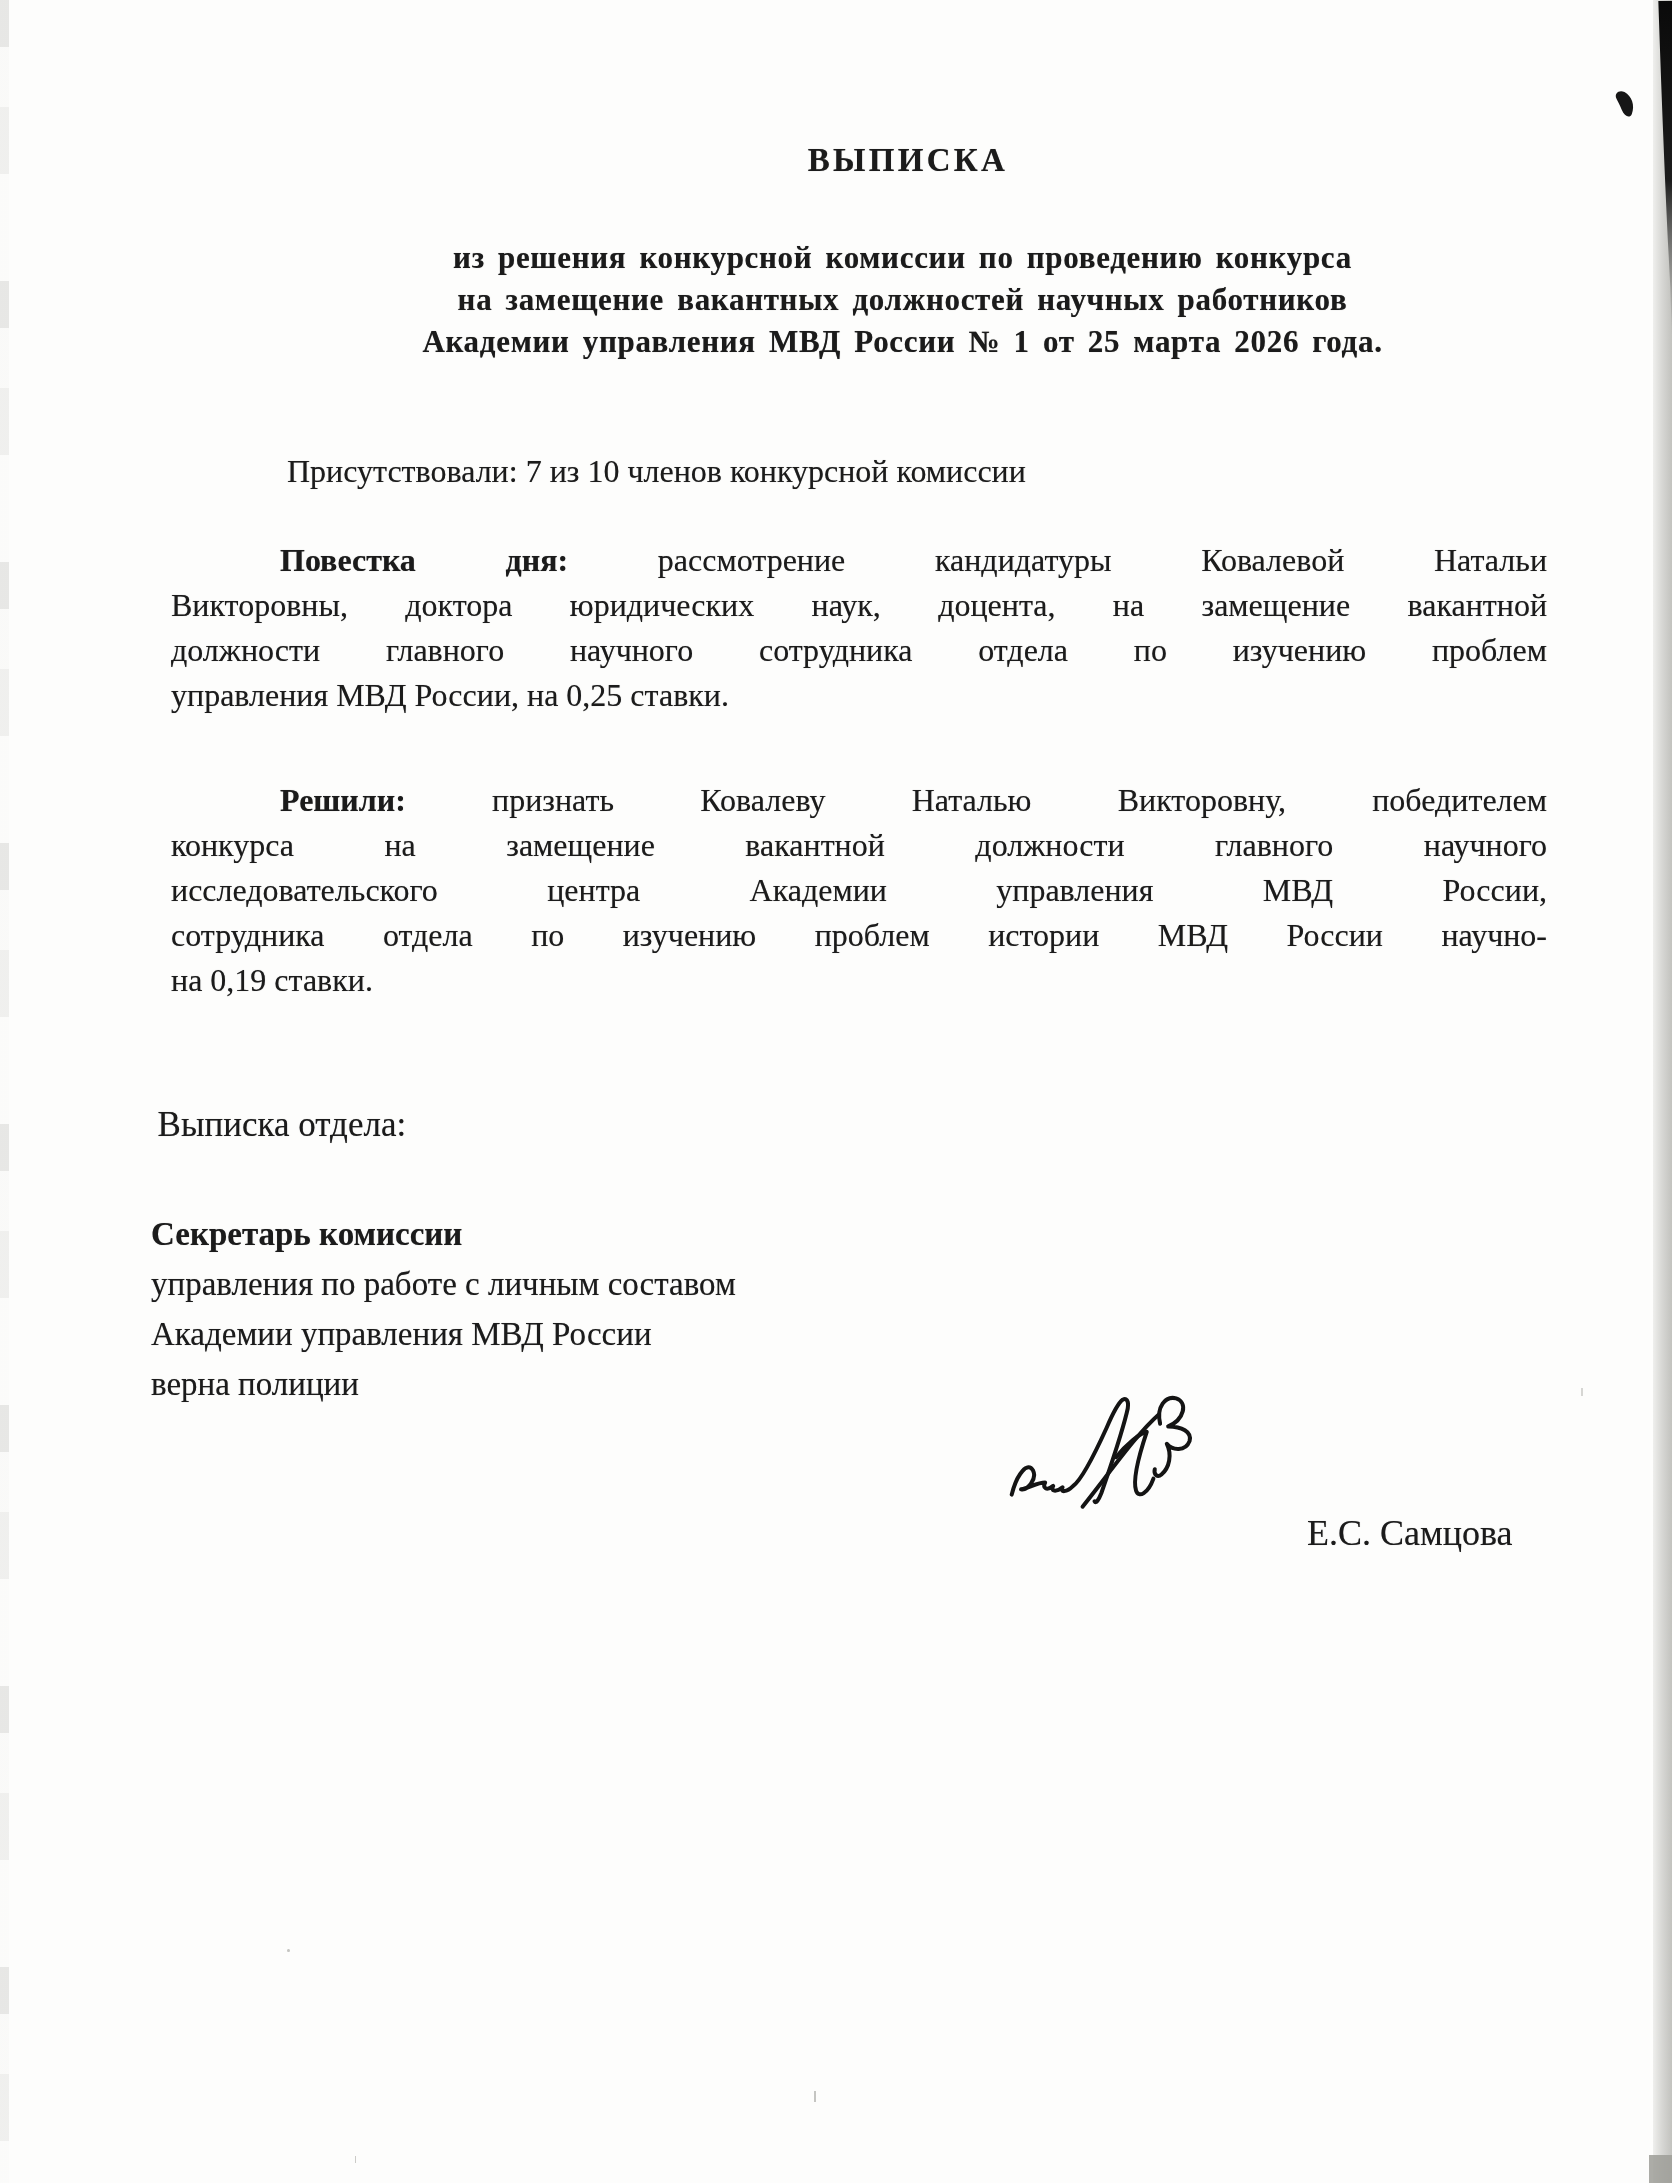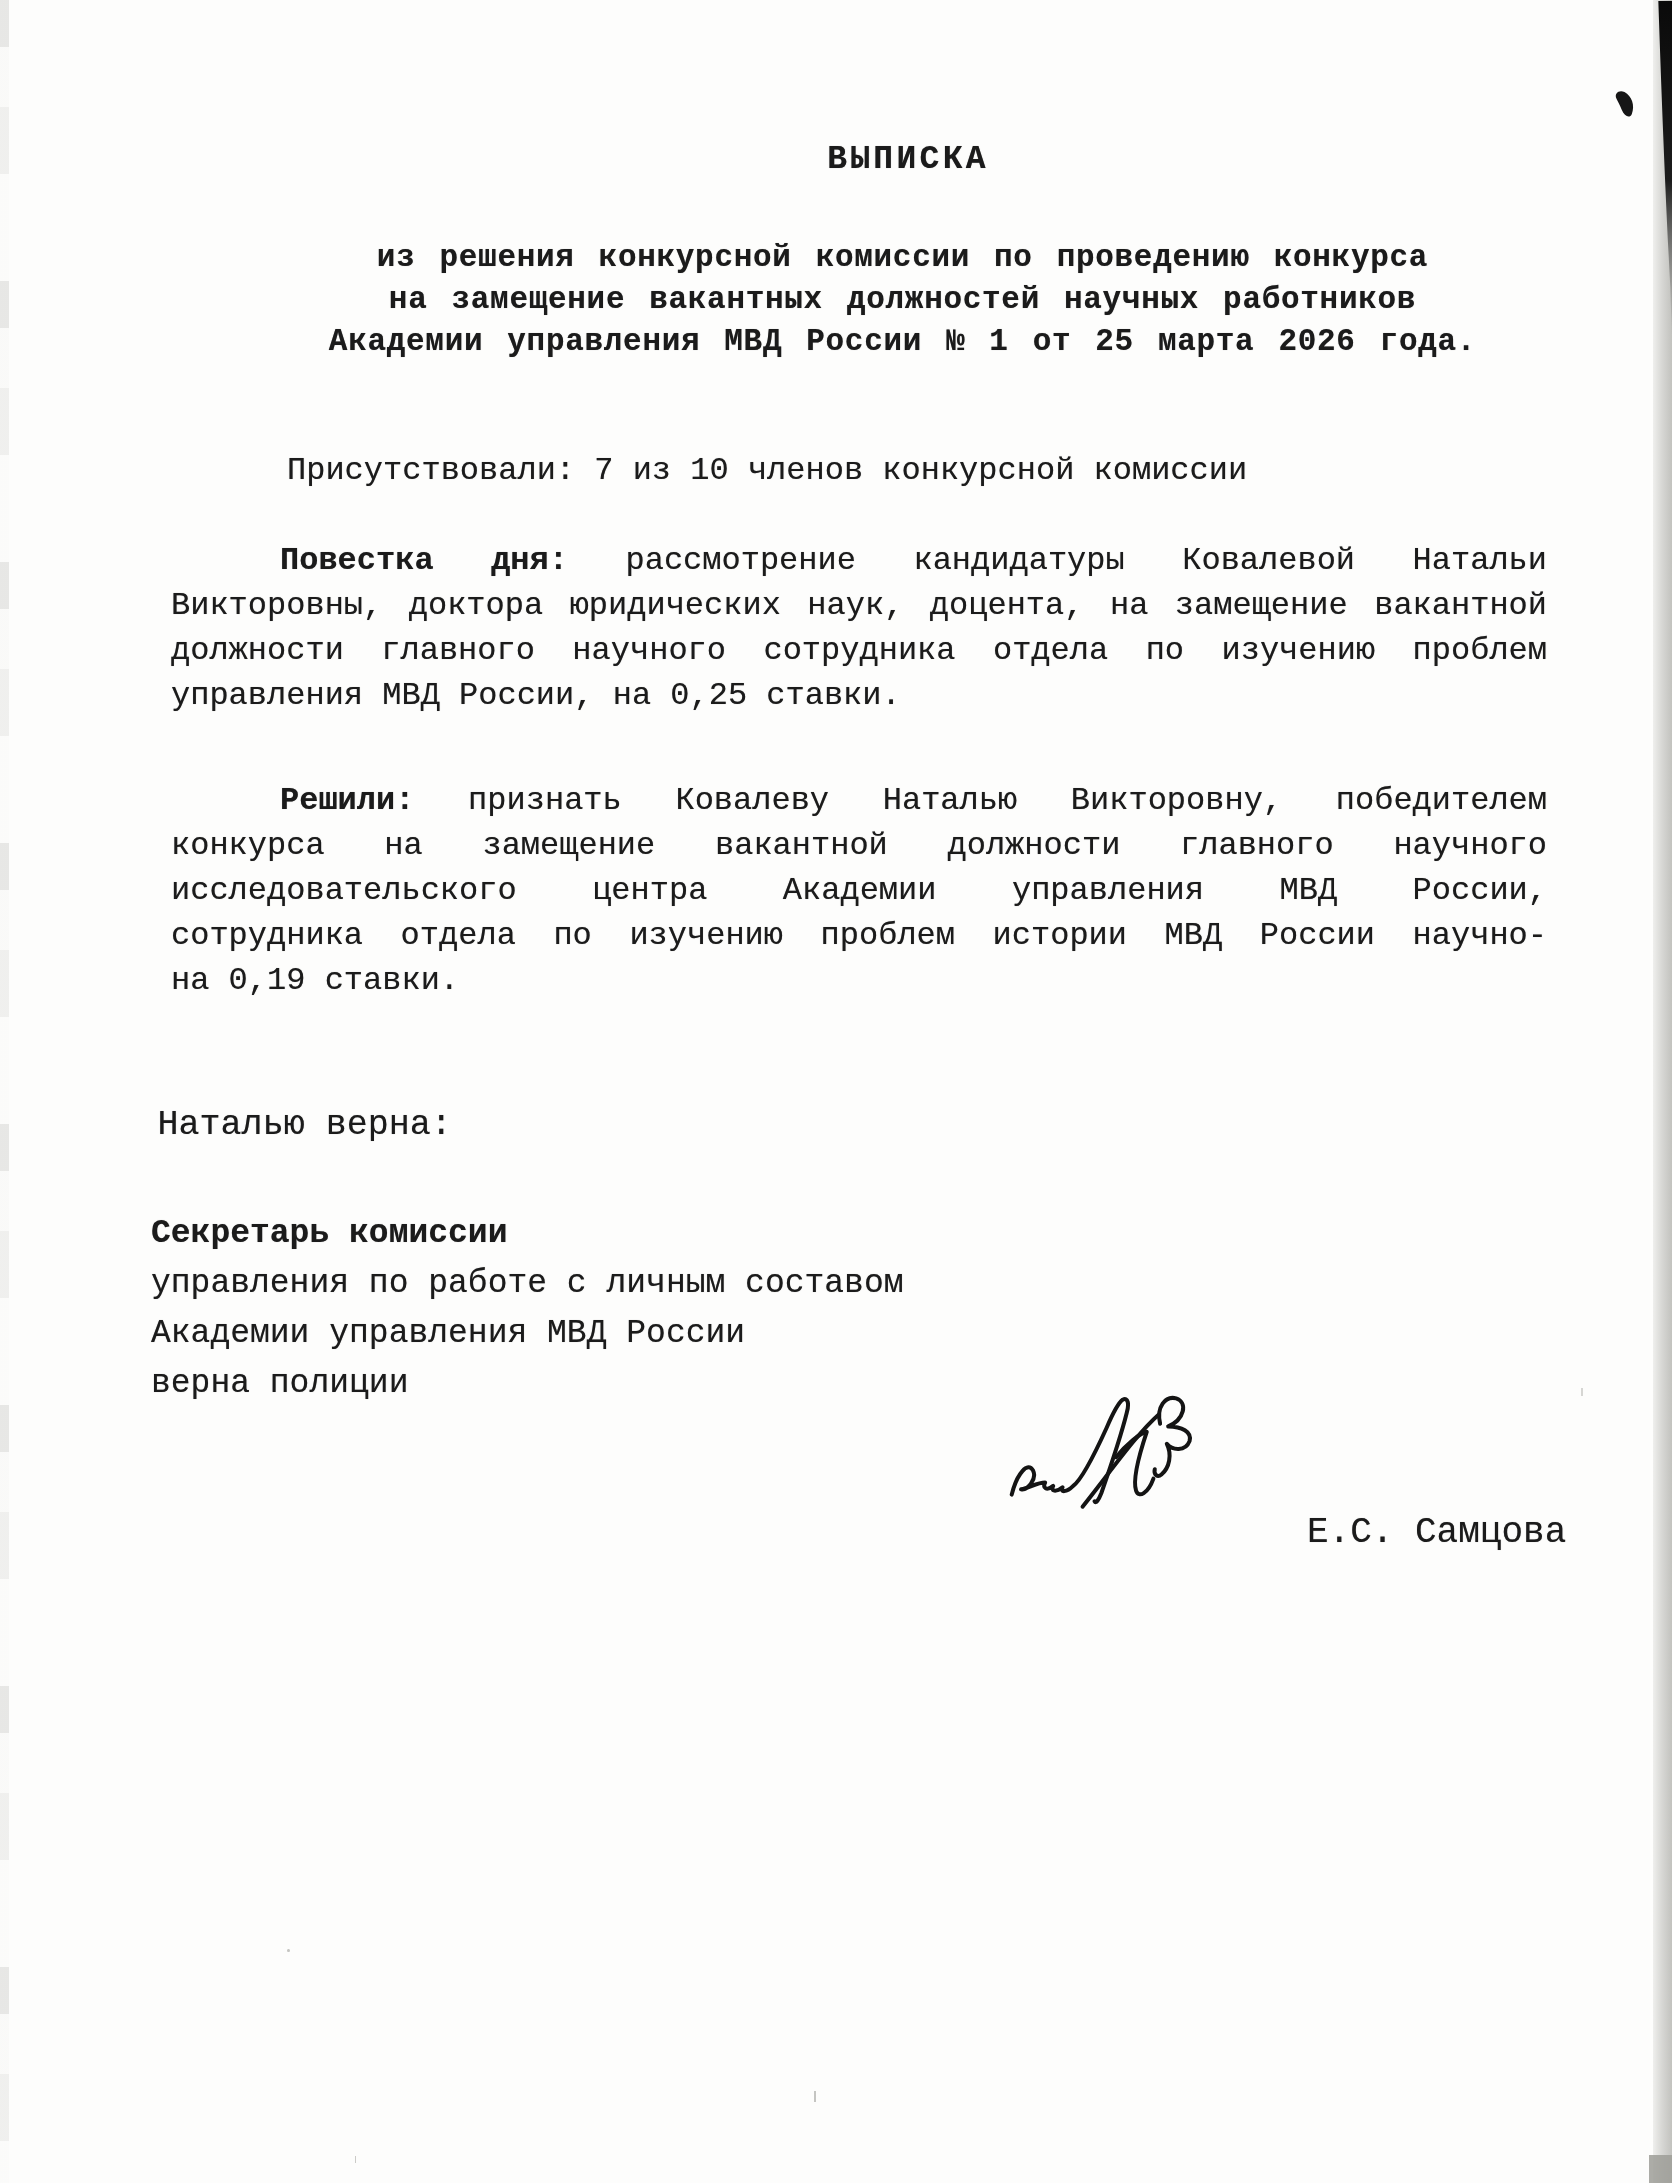--- a/index.html
+++ b/index.html
@@ -3,21 +3,21 @@
 <meta charset="utf-8">
 <style>
   html, body { margin: 0; padding: 0; background: #e9e9e7; }
   .page {
     position: relative;
     width: 1673px;
     height: 2183px;
     margin: 0 auto;
     background: #fdfdfc;
     overflow: hidden;
-    font-family: Liberation Mono, monospace;
+    font-family: Liberation Serif, serif;
     color: #1b1b1b;
   }
   .content {
     position: relative;
     padding: 142px 126px 0 171px;
     text-shadow: 0 0 0.7px rgba(15,15,15,.5);
   }
   .title {
     margin: 0;
     font-size: 33px;
@@ -155,21 +155,21 @@
     </p>
 
     <p class="para resolution">
       <span class="jline firstline"><b class="lead">Решили:</b><span> признать Ковалеву Наталью Викторовну, победителем</span></span>
       <span class="jline">конкурса на замещение вакантной должности главного научного</span>
       <span class="jline">исследовательского центра Академии управления МВД России,</span>
       <span class="jline">сотрудника отдела по изучению проблем истории МВД России научно-</span>
       <span class="jline lastline">на 0,19 ставки.</span>
     </p>
 
-    <div class="verna">Наталью верна:</div>
+    <div class="verna">Выписка отдела:</div>
 
     <div class="sigblock">
       <span class="sig-role-line bold">Секретарь комиссии</span>
       <span class="sig-role-line">управления по работе с личным составом</span>
       <span class="sig-role-line">Академии управления МВД России</span>
       <span class="sig-role-line">верна полиции</span>
     </div>
   </div>
 
   <svg class="signature" width="228" height="117" viewBox="0 0 340 175">

